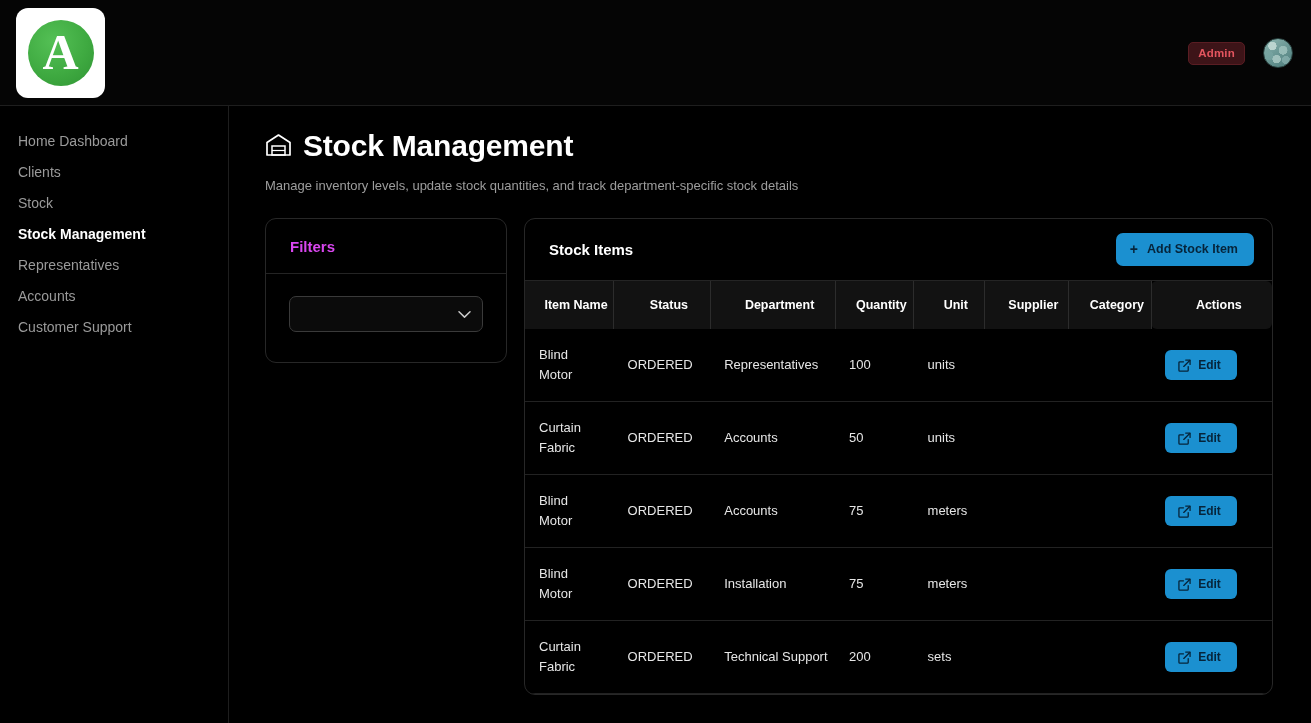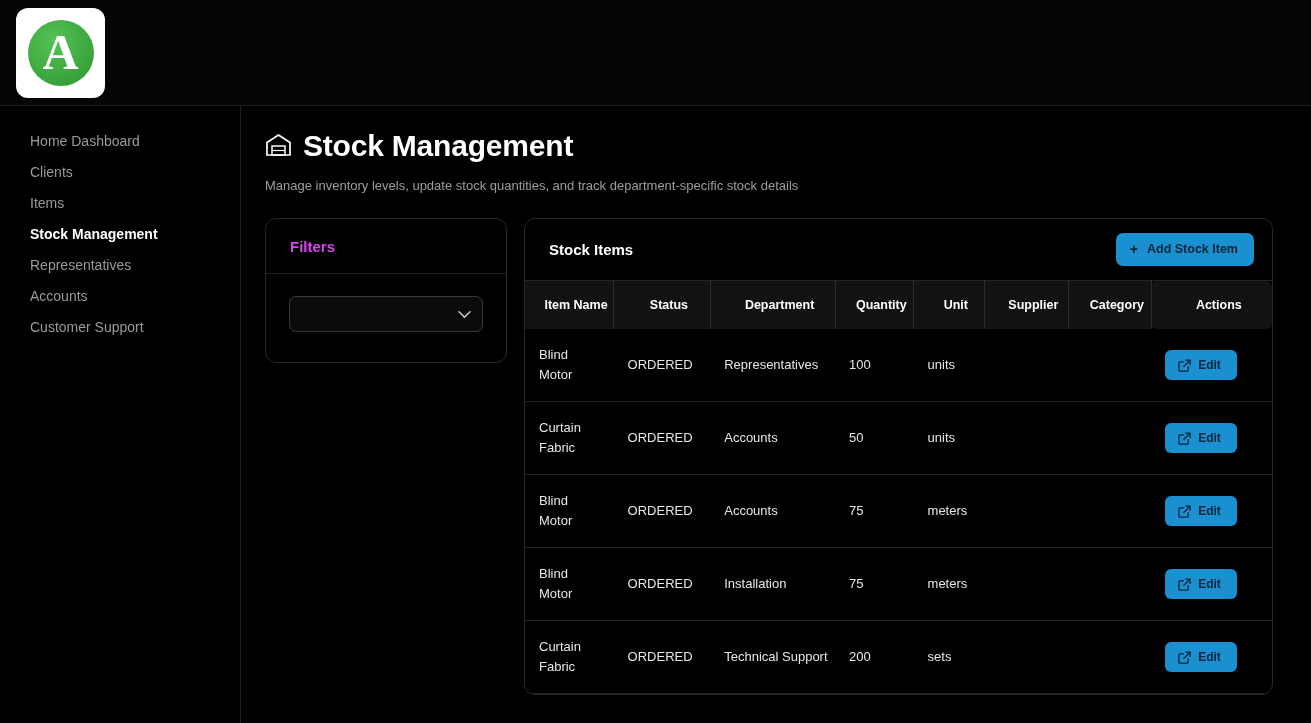--- a/index.html
+++ b/index.html
@@ -59,21 +59,21 @@
       radial-gradient(circle at 45% 72%, rgba(175,205,200,.8) 0 16%, rgba(0,0,0,0) 17%),
       radial-gradient(circle at 78% 75%, rgba(140,180,178,.7) 0 13%, rgba(0,0,0,0) 14%),
       radial-gradient(circle at 18% 60%, rgba(120,165,162,.7) 0 15%, rgba(0,0,0,0) 16%),
       linear-gradient(145deg, #8fb7b2 0%, #6d9a97 45%, #4e7d7c 100%);
     border: 1px solid #29413f;
     overflow: hidden;
   }
 
   
   .sidebar {
-    position: absolute; left: 12px; top: 106px;
+    position: absolute; left: 0; top: 106px;
     width: 229px; height: 617px;
     background: #000000;
     border-right: 1px solid #1e1e1e;
     padding-top: 20px;
   }
   .nav-item {
     display: block;
     padding: 7px 0 7px 18px;
     font-size: 14px;
     color: #9a9a9a;
@@ -223,26 +223,30 @@
 </style>
 </head>
 <body>
 
 <div class="topbar">
   <div class="logo-tile">
     <div class="logo-circle">
       <span class="logo-letter">A</span>
     </div>
   </div>
+  <div class="topbar-right">
+    <span class="admin-badge">Admin</span>
+    <div class="avatar"></div>
+  </div>
 </div>
 
 <nav class="sidebar">
   <a class="nav-item">Home Dashboard</a>
   <a class="nav-item">Clients</a>
-  <a class="nav-item">Items</a>
+  <a class="nav-item">Stock</a>
   <a class="nav-item active">Stock Management</a>
   <a class="nav-item">Representatives</a>
   <a class="nav-item">Accounts</a>
   <a class="nav-item">Customer Support</a>
 </nav>
 
 <main class="main">
 
   <h1 class="page-title">
     <span class="warehouse-icon">

